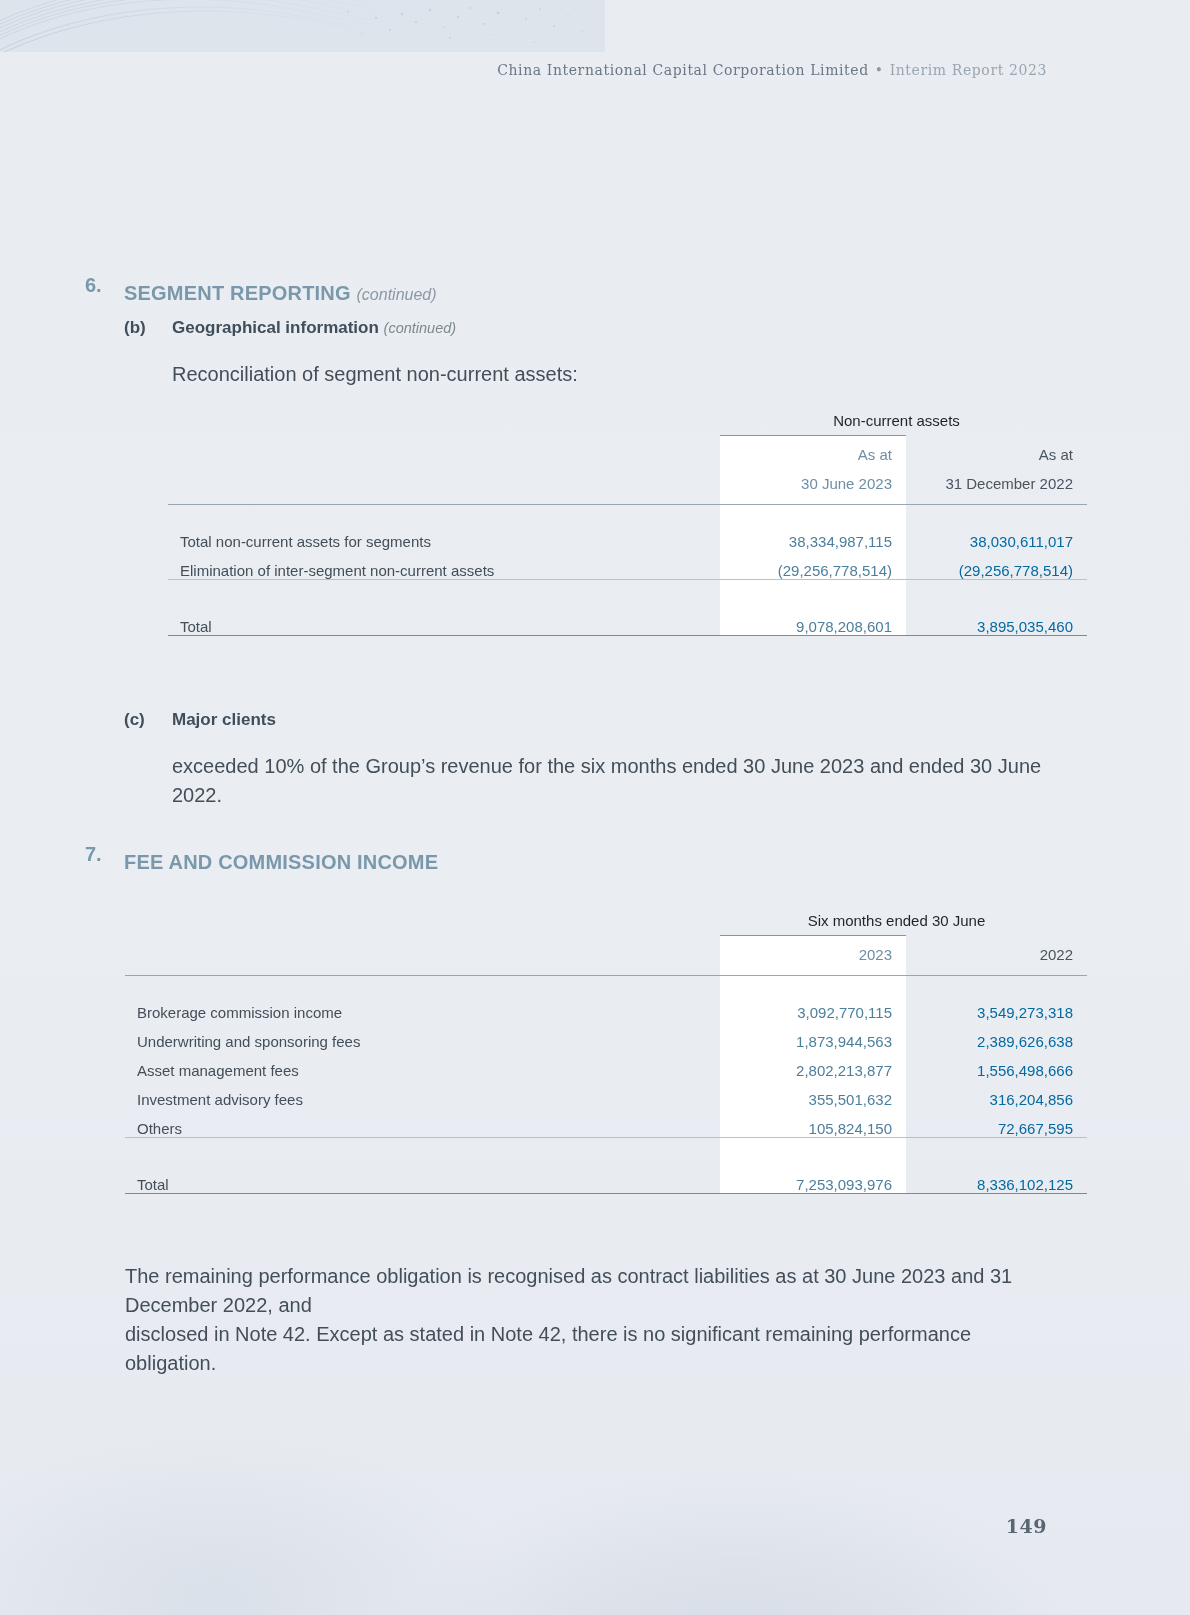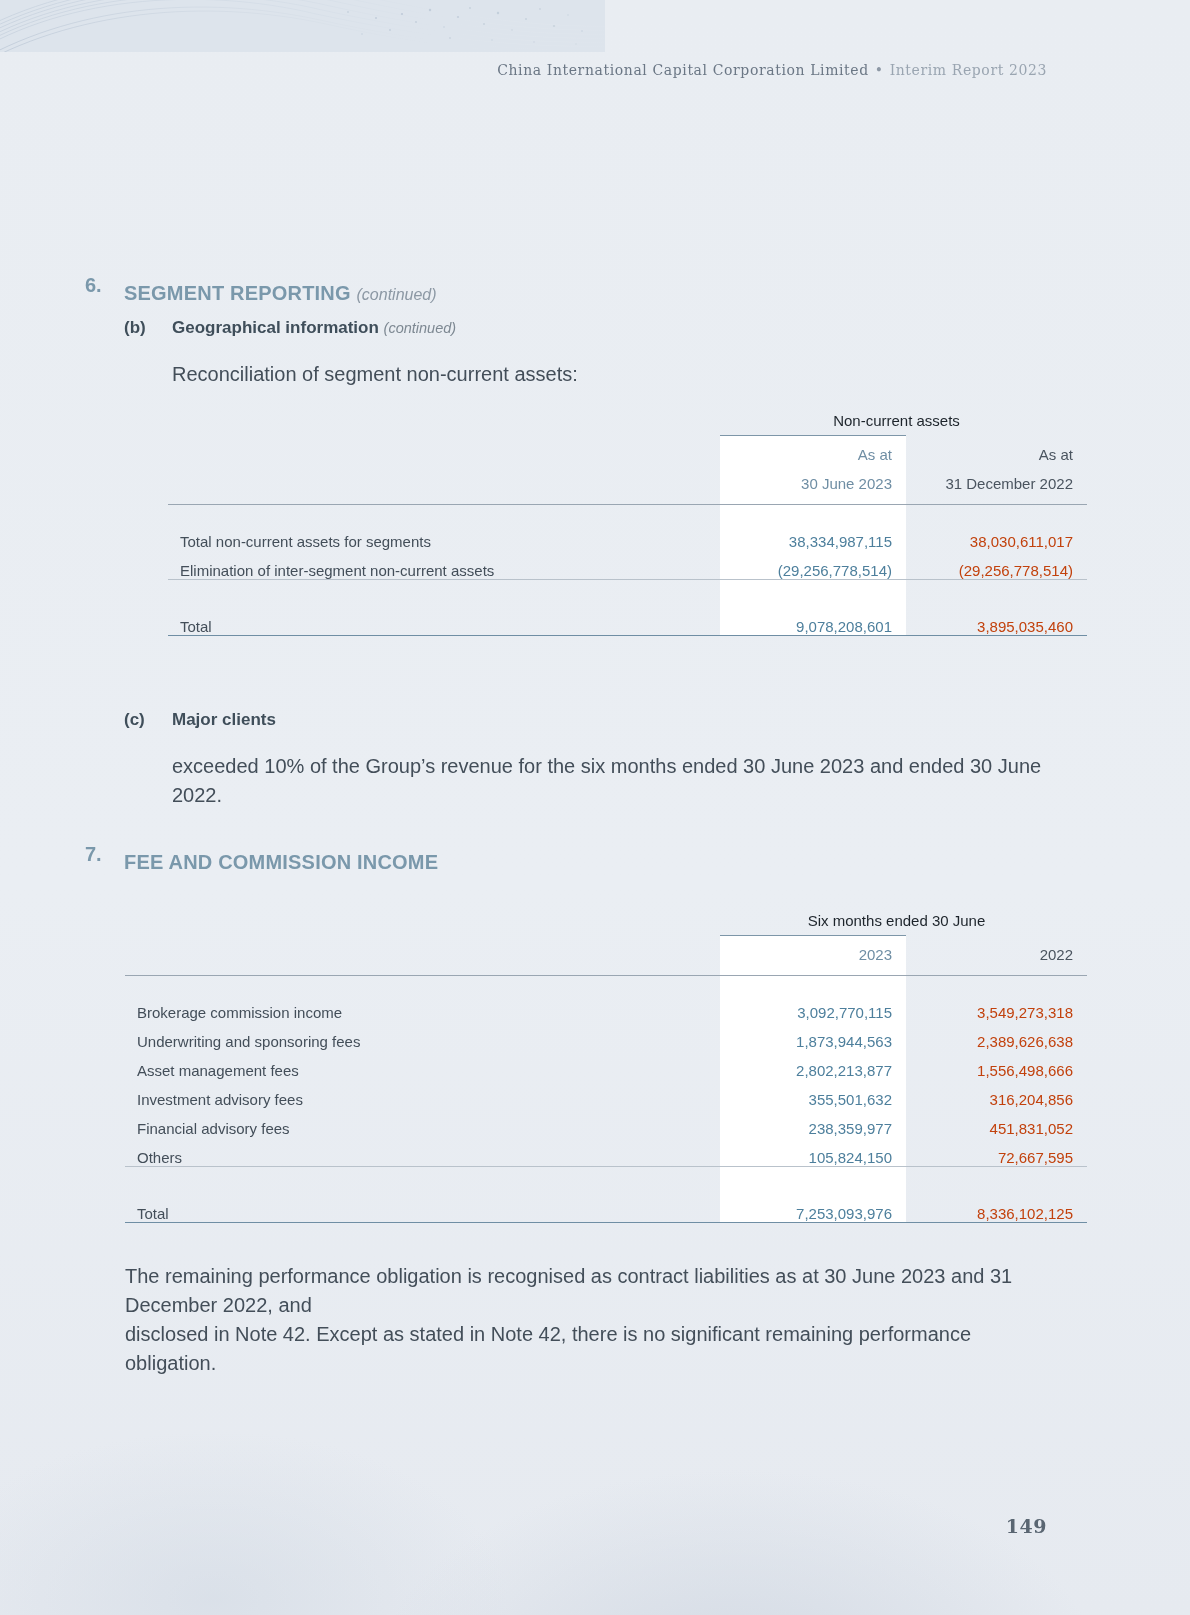--- a/index.html
+++ b/index.html
@@ -152,21 +152,21 @@
     padding-bottom: 2px !important;
   }
 
   .rule-row td { border-top: 1px solid #9aa6b2; height: 0; font-size: 0; line-height: 0; }
   .rule-row-light td { border-top: 1px solid #b9c2cb; height: 0; font-size: 0; line-height: 0; }
   .rule-row-dark td { border-top: 1.5px solid #6f8ea4; height: 0; font-size: 0; line-height: 0; }
 
   .data-row td { height: 29px; }
   .data-row .c-label { padding-left: 12px !important; }
   .v2023 { color: #4d7f9c; font-weight: bold; white-space: nowrap; }
-  .v2022 { color: #c2410c; white-space: nowrap; }
+  .v2022 { color: #0369a1; white-space: nowrap; }
   .rlabel { color: #434e59; white-space: nowrap; }
 
   .spacer-sm td { height: 16px; }
   .spacer-md td { height: 26px; }
   .spacer-xs td { height: 10px; }
 
   
   .page-number {
     position: absolute;
     right: 143px;
@@ -380,25 +380,20 @@
     <td class="c-label rlabel" style="width:583px;">Asset management fees</td>
     <td class="c-2023 hl v2023">2,802,213,877</td>
     <td class="c-2022 v2022">1,556,498,666</td>
   </tr>
   <tr class="data-row">
     <td class="c-label rlabel" style="width:583px;">Investment advisory fees</td>
     <td class="c-2023 hl v2023">355,501,632</td>
     <td class="c-2022 v2022">316,204,856</td>
   </tr>
   <tr class="data-row">
-    <td class="c-label rlabel" style="width:583px;">Financial advisory fees</td>
-    <td class="c-2023 hl v2023">238,359,977</td>
-    <td class="c-2022 v2022">451,831,052</td>
-  </tr>
-  <tr class="data-row">
     <td class="c-label rlabel" style="width:583px;">Others</td>
     <td class="c-2023 hl v2023">105,824,150</td>
     <td class="c-2022 v2022">72,667,595</td>
   </tr>
 
   <tr class="rule-row-light">
     <td class="c-label" style="width:583px;"></td>
         <td class="c-2023"></td>
         <td class="c-2022"></td>
   </tr>

